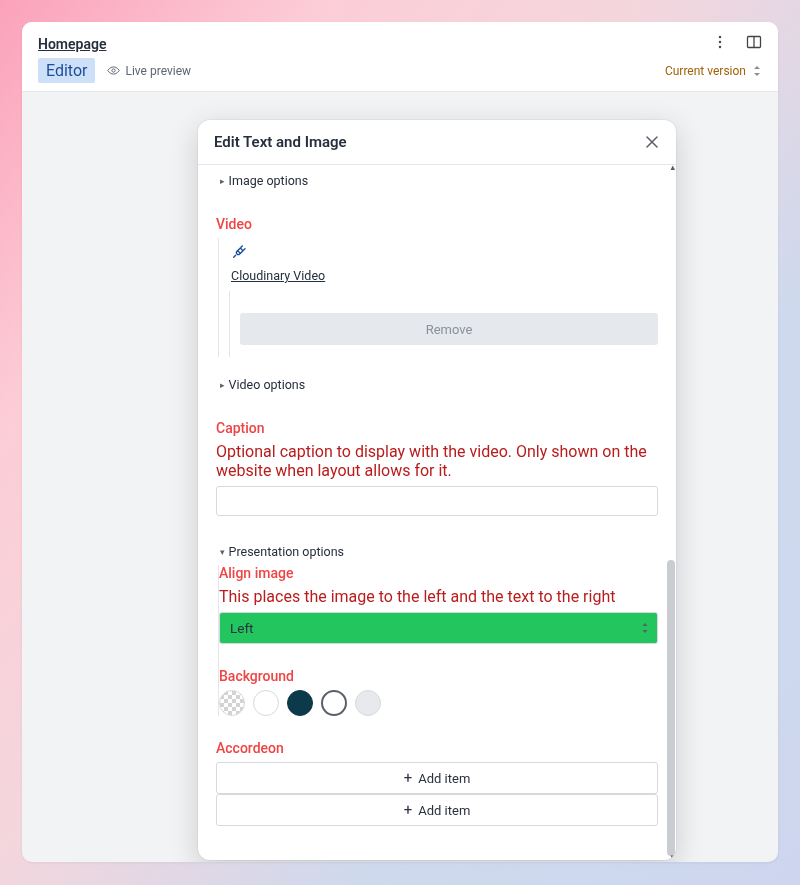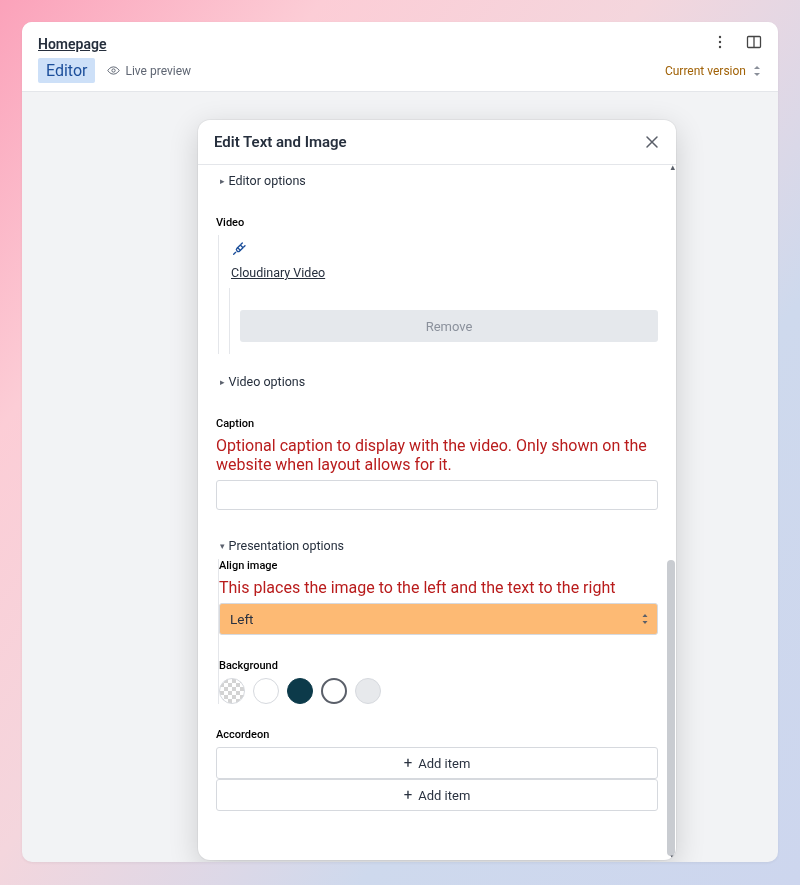--- a/index.html
+++ b/index.html
@@ -132,22 +132,22 @@
   }
   .scroll-arrow {
     position:absolute; right:1px;
     font-size:9px; line-height:9px;
     color:#5a5f69;
   }
   .scroll-arrow.top { top: -2px; }
   .scroll-arrow.bot { bottom: -2px; }
 
   .section-label {
-    font-size: 11px;
-    color: #000000;
+    font-size: 14px;
+    color: #ef4444;
     margin-top: 14px;
     margin-bottom: 6px;
     font-weight: 500;
   }
   .helper-text {
     font-size: 16px;
     color: #b91c1c;
     margin-bottom: 6px;
   }
 
@@ -210,21 +210,21 @@
     border: 1px solid #d6d9de;
     border-radius: 3px;
     background: #fff;
   }
 
   .select {
     width: 100%;
     height: 32px;
     border: 1px solid #d6d9de;
     border-radius: 3px;
-    background: #fdba74;
+    background: #22c55e;
     display: flex; align-items: center;
     padding: 0 10px;
     font-size: 13.5px;
     color: #2a3240;
     position: relative;
     cursor: pointer;
   }
   .select .updown-s {
     position: absolute; right: 8px; top: 50%; transform: translateY(-50%);
     display: flex; flex-direction: column;
@@ -333,21 +333,21 @@
           <path d="M2 2 L12 12 M12 2 L2 12" stroke="currentColor" stroke-width="1.5" stroke-linecap="round"></path>
         </svg>
       </div>
     </div>
 
     <div class="dialog-body">
       <span class="scroll-arrow top">▴</span>
 
       <div class="expander" style="margin-top:0px;">
         <span class="tri">▸</span>
-        <span>Editor options</span>
+        <span>Image options</span>
       </div>
 
       <div class="section-label mt-28">Video</div>
 
       <div class="video-block">
         <div class="plug-row">
           <span class="plug-icon">
             <svg viewBox="0 0 24 24" width="16" height="16" fill="none" stroke="#1b4e9a" stroke-width="2" stroke-linecap="round" stroke-linejoin="round">
               <path d="M7 17l-3 3"></path>
               <path d="M10 10l4 4"></path>

